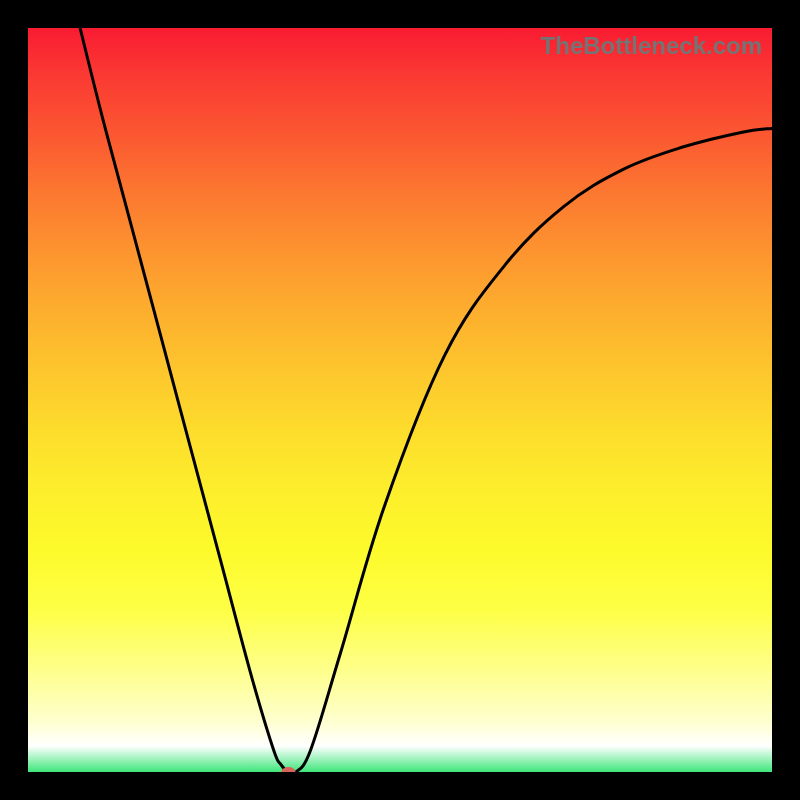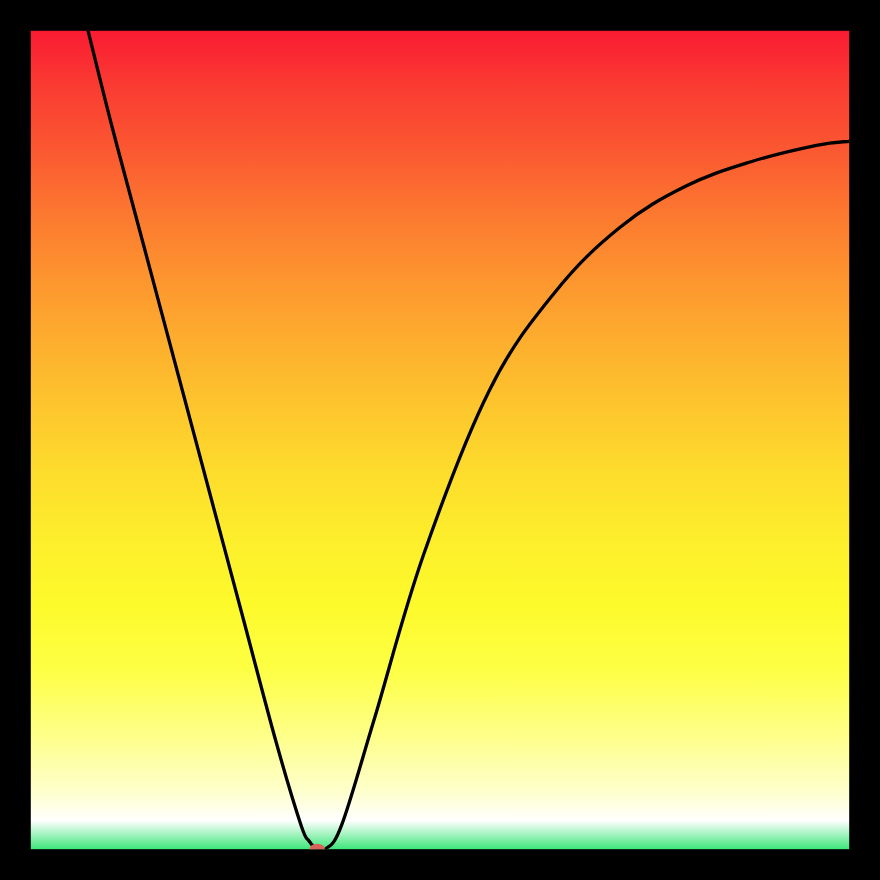--- a/index.html
+++ b/index.html
@@ -50,18 +50,19 @@
     width: 744px;
     height: 744px;
     pointer-events: none;
   }
 </style>
 </head>
 <body>
 
 <div class="frame">
   <div class="plot-area">
+    <div class="watermark">TheBottleneck.com</div>
     <svg class="curve" viewBox="0 0 744 744" preserveAspectRatio="none">
       <path id="curve-path" fill="none" stroke="#000" stroke-width="3" stroke-linecap="round" stroke-linejoin="round" d="M 52.08 0.00 C 56.10 16.07, 65.03 53.12, 74.40 89.28 C 83.77 125.44, 93.45 160.70, 104.16 200.88 C 114.87 241.06, 123.21 272.30, 133.92 312.48 C 144.63 352.66, 152.97 383.90, 163.68 424.08 C 174.39 464.26, 182.73 495.50, 193.44 535.68 C 204.15 575.86, 213.83 613.80, 223.20 647.28 C 232.57 680.76, 240.16 705.61, 245.52 721.68 C 250.88 737.75, 250.28 732.54, 252.96 736.56 C 255.64 740.58, 257.72 742.66, 260.40 744.00 C 263.08 745.34, 263.82 748.02, 267.84 744.00 C 271.86 739.98, 274.68 743.11, 282.72 721.68 C 290.76 700.25, 299.09 669.15, 312.48 624.96 C 325.87 580.77, 338.37 529.73, 357.12 476.16 C 375.87 422.59, 395.21 370.21, 416.64 327.36 C 438.07 284.51, 454.73 264.86, 476.16 238.08 C 497.59 211.30, 514.25 195.97, 535.68 178.56 C 557.11 161.15, 573.77 152.07, 595.20 141.36 C 616.63 130.65, 633.29 125.74, 654.72 119.04 C 676.15 112.34, 698.17 107.51, 714.24 104.16 C 730.31 100.81, 738.64 101.11, 744.00 100.44"></path>
       <ellipse id="marker-dot" cx="260.40" cy="744.00" rx="7" ry="5" fill="#d9635a"></ellipse>
     </svg>
   </div>
 </div>
 
 </body></html>

